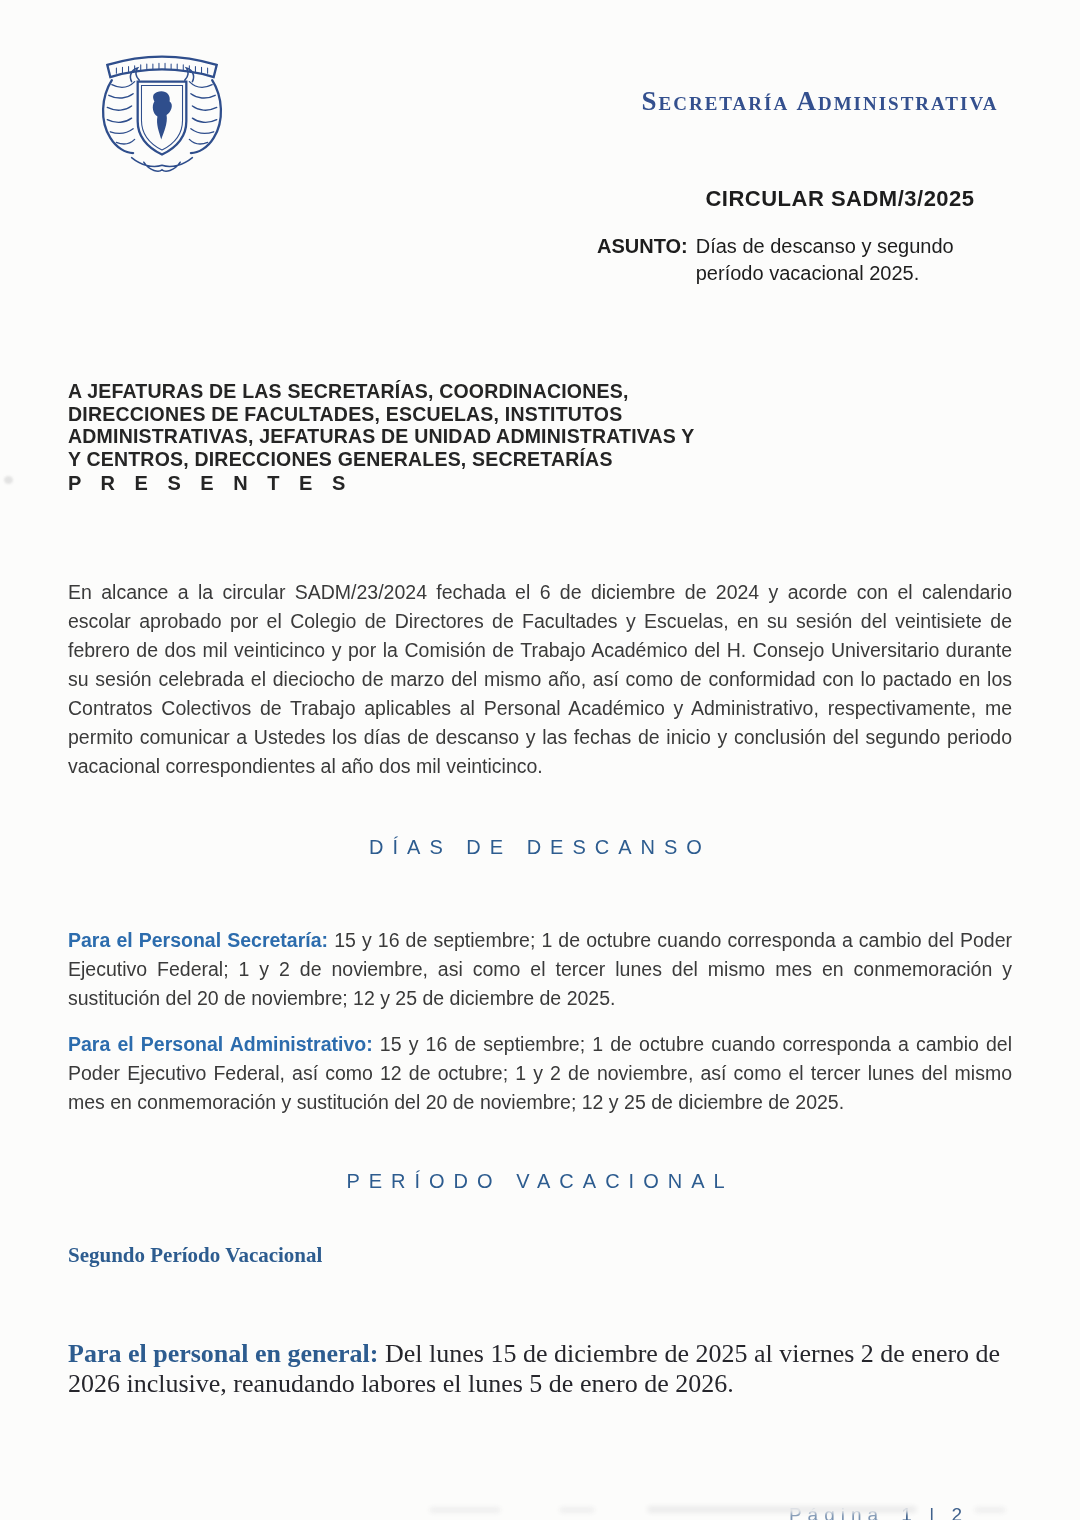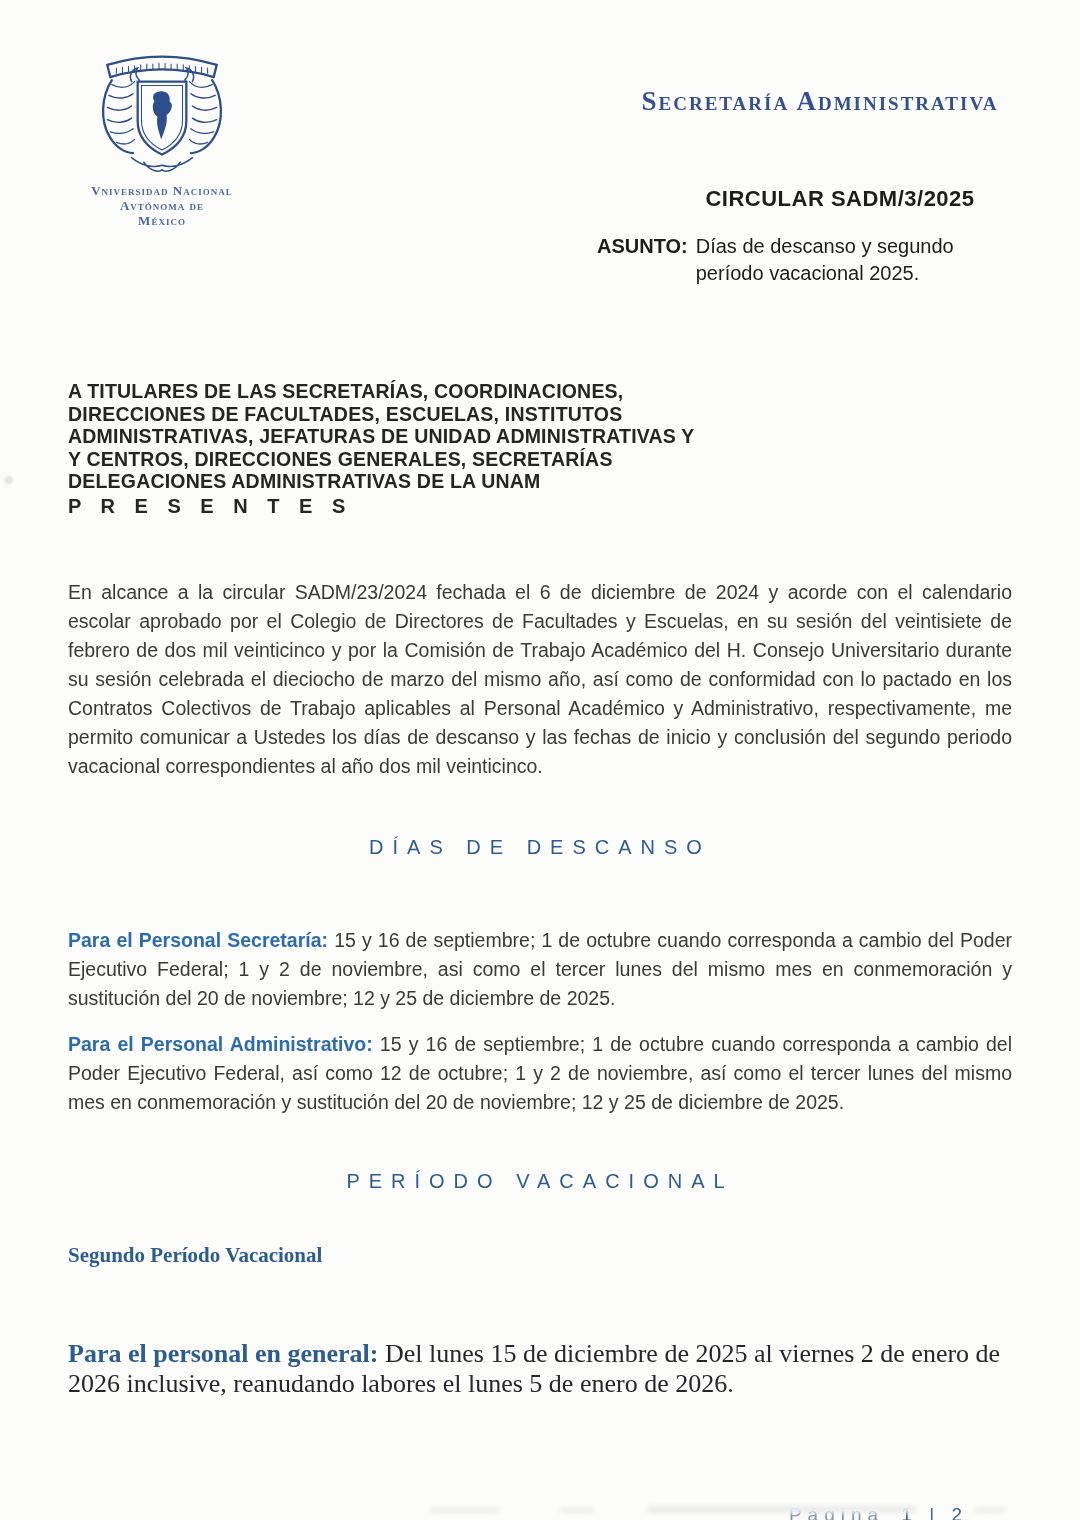--- a/index.html
+++ b/index.html
@@ -207,42 +207,36 @@
       <path stroke-width="2" d="M60 52 C56 44 60 36 68 34 C64 40 66 46 70 50 M140 52 C144 44 140 36 132 34 C136 40 134 46 130 50"></path>
 
       <path d="M68 52 L132 52 L132 104 Q132 132 100 148 Q68 132 68 104 Z"></path>
       <path stroke-width="1.4" d="M73 57 L127 57 L127 103 Q127 128 100 142 Q73 128 73 103 Z"></path>
 
       <path fill="#2f4e8c" stroke="none" d="M93 66 C103 62 112 68 110 78 C116 82 112 92 106 96 C108 106 102 120 99 128 C96 118 92 108 94 98 C88 94 86 84 90 78 C87 72 88 68 93 66 Z"></path>
 
       <path stroke-width="2" d="M60 152 C72 162 88 166 100 162 C112 166 128 162 140 152 M76 158 C84 170 96 172 100 168 C104 172 116 170 124 158"></path>
     </g>
   </svg>
-  <div class="logo-caption">
-    <div>Vniversidad Nacional</div>
-    <div>Avtónoma de</div>
-    <div>México</div>
-  </div>
 </div>
 
 <div class="dept-title">Secretaría Administrativa</div>
 
 <div class="circular-number">CIRCULAR SADM/3/2025</div>
 
 <div class="subject-block">
   <span class="subject-label">ASUNTO:</span>
   <span class="subject-text">Días de descanso y segundo período vacacional 2025.</span>
 </div>
 
 <div class="recipients">
-  <div>A TITULARES DE LAS SECRETARÍAS, COORDINACIONES,</div>
+  <div>A JEFATURAS DE LAS SECRETARÍAS, COORDINACIONES,</div>
   <div>DIRECCIONES DE FACULTADES, ESCUELAS, INSTITUTOS</div>
   <div>ADMINISTRATIVAS, JEFATURAS DE UNIDAD ADMINISTRATIVAS Y</div>
   <div>Y CENTROS, DIRECCIONES GENERALES, SECRETARÍAS</div>
-  <div>DELEGACIONES ADMINISTRATIVAS DE LA UNAM</div>
   <div class="presentes">P R E S E N T E S</div>
 </div>
 
 <p class="para intro">En alcance a la circular SADM/23/2024 fechada el 6 de diciembre de 2024 y acorde con el calendario escolar aprobado por el Colegio de Directores de Facultades y Escuelas, en su sesión del veintisiete de febrero de dos mil veinticinco y por la Comisión de Trabajo Académico del H. Consejo Universitario durante su sesión celebrada el dieciocho de marzo del mismo año, así como de conformidad con lo pactado en los Contratos Colectivos de Trabajo aplicables al Personal Académico y Administrativo, respectivamente, me permito comunicar a Ustedes los días de descanso y las fechas de inicio y conclusión del segundo periodo vacacional correspondientes al año dos mil veinticinco.</p>
 
 <div class="sec-heading h-descanso">DÍAS DE DESCANSO</div>
 
 <p class="para p-academico"><b class="lbl">Para el Personal Secretaría:</b><span> 15 y 16 de septiembre; 1 de octubre cuando corresponda a cambio del Poder Ejecutivo Federal; 1 y 2 de noviembre, asi como el tercer lunes del mismo mes en conmemoración y sustitución del 20 de noviembre; 12 y 25 de diciembre de 2025.</span></p>
 
 <p class="para p-administrativo"><b class="lbl">Para el Personal Administrativo:</b><span> 15 y 16 de septiembre; 1 de octubre cuando corresponda a cambio del Poder Ejecutivo Federal, así como 12 de octubre; 1 y 2 de noviembre, así como el tercer lunes del mismo mes en conmemoración y sustitución del 20 de noviembre; 12 y 25 de diciembre de 2025.</span></p>

